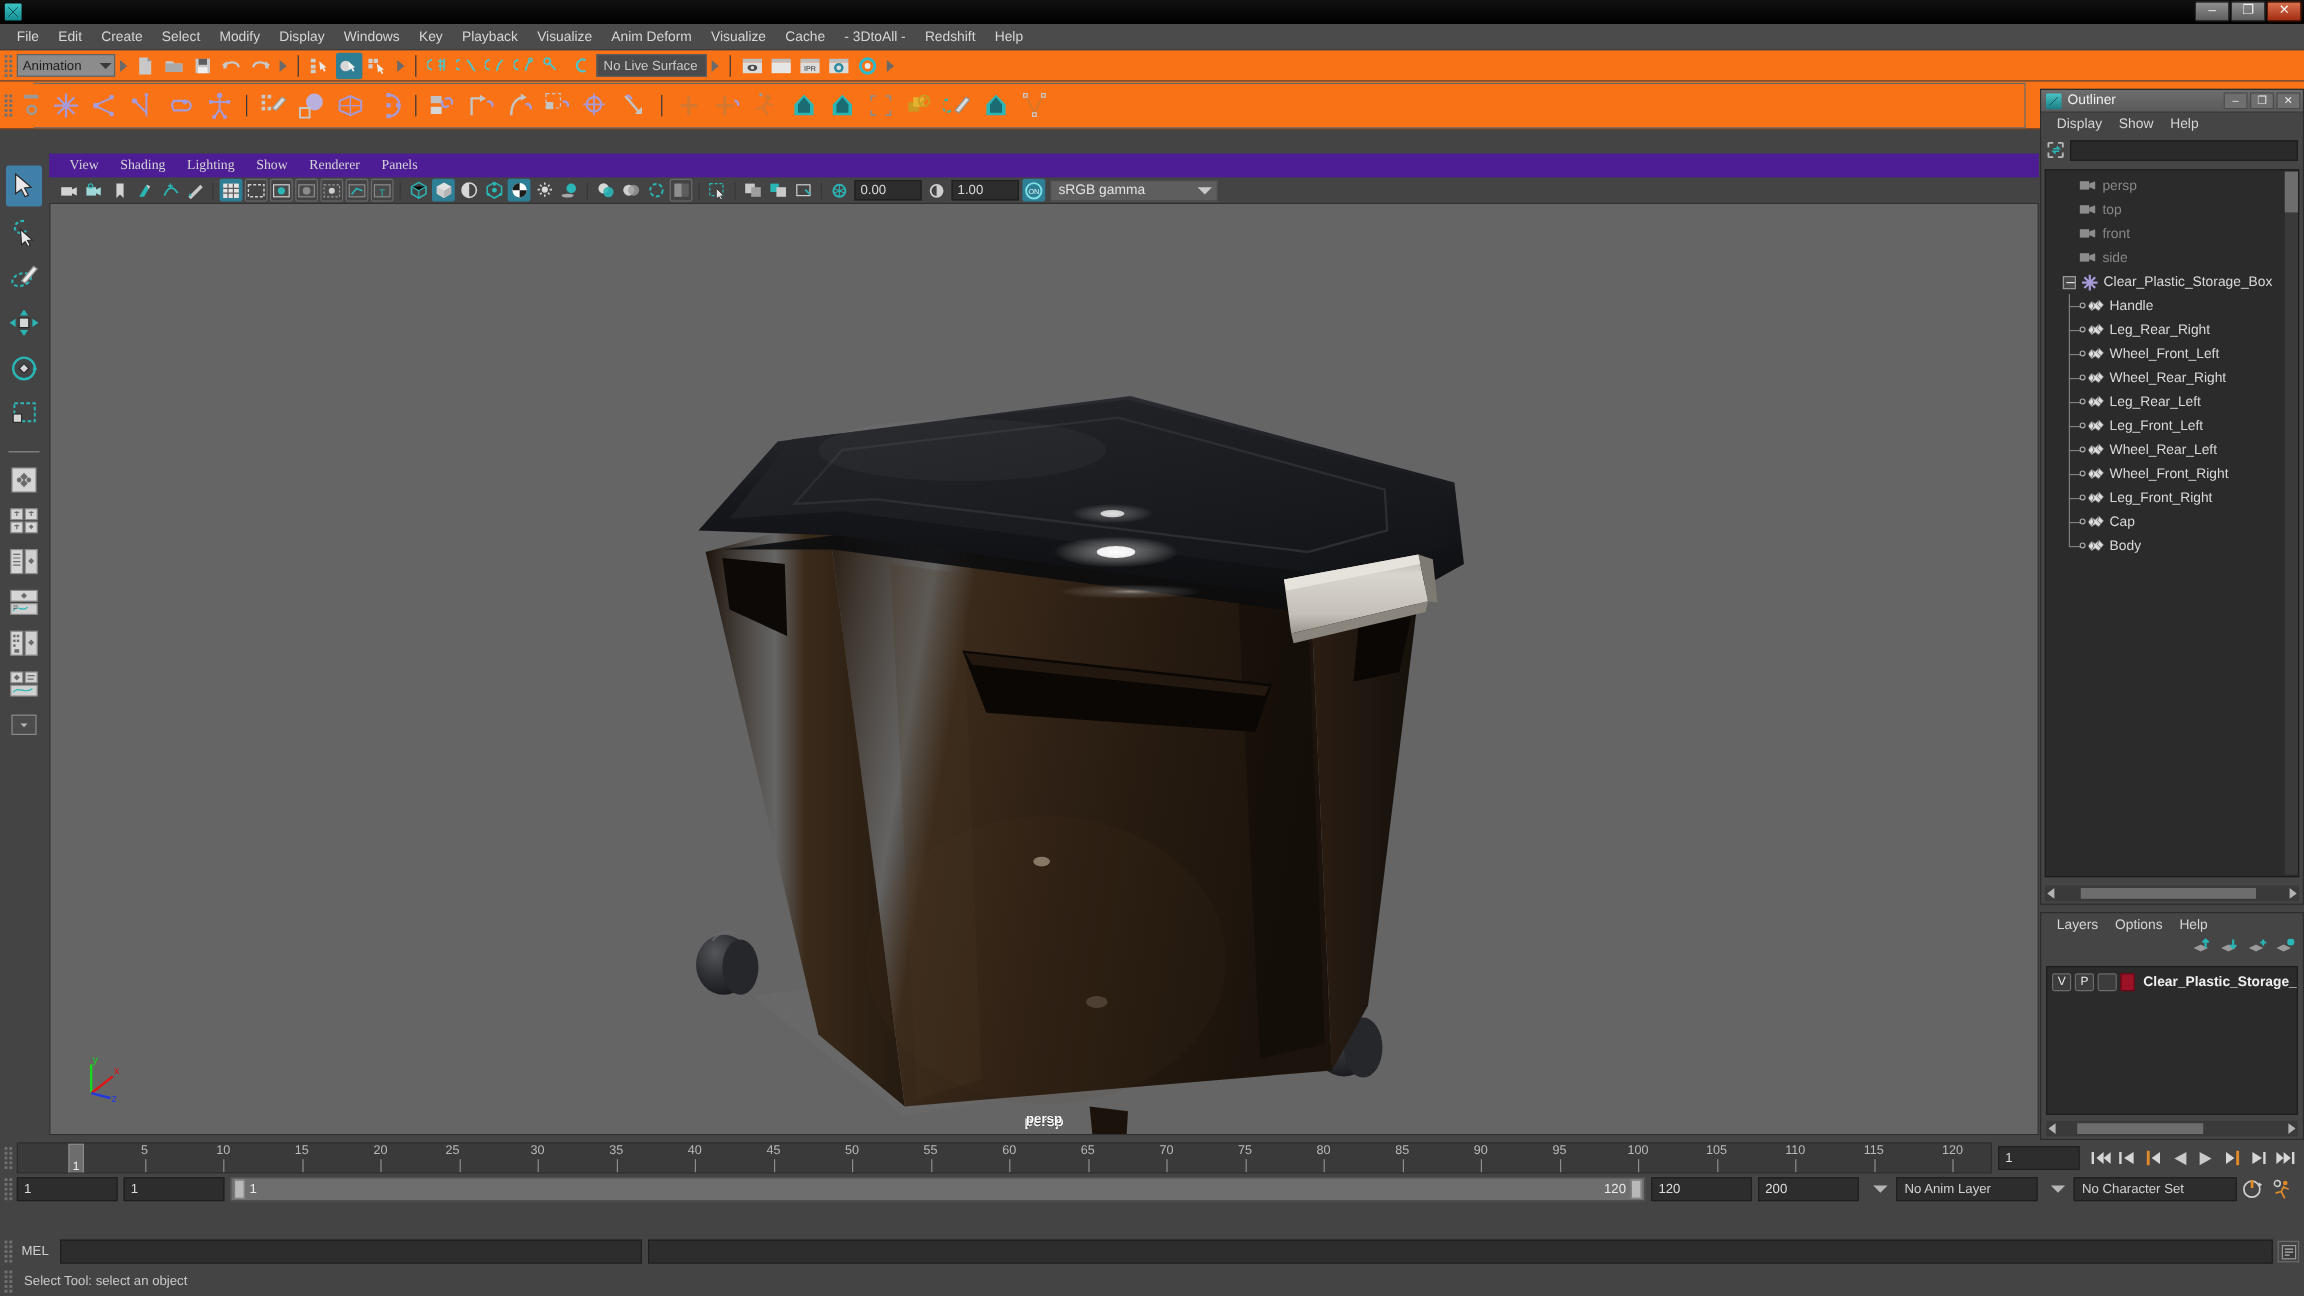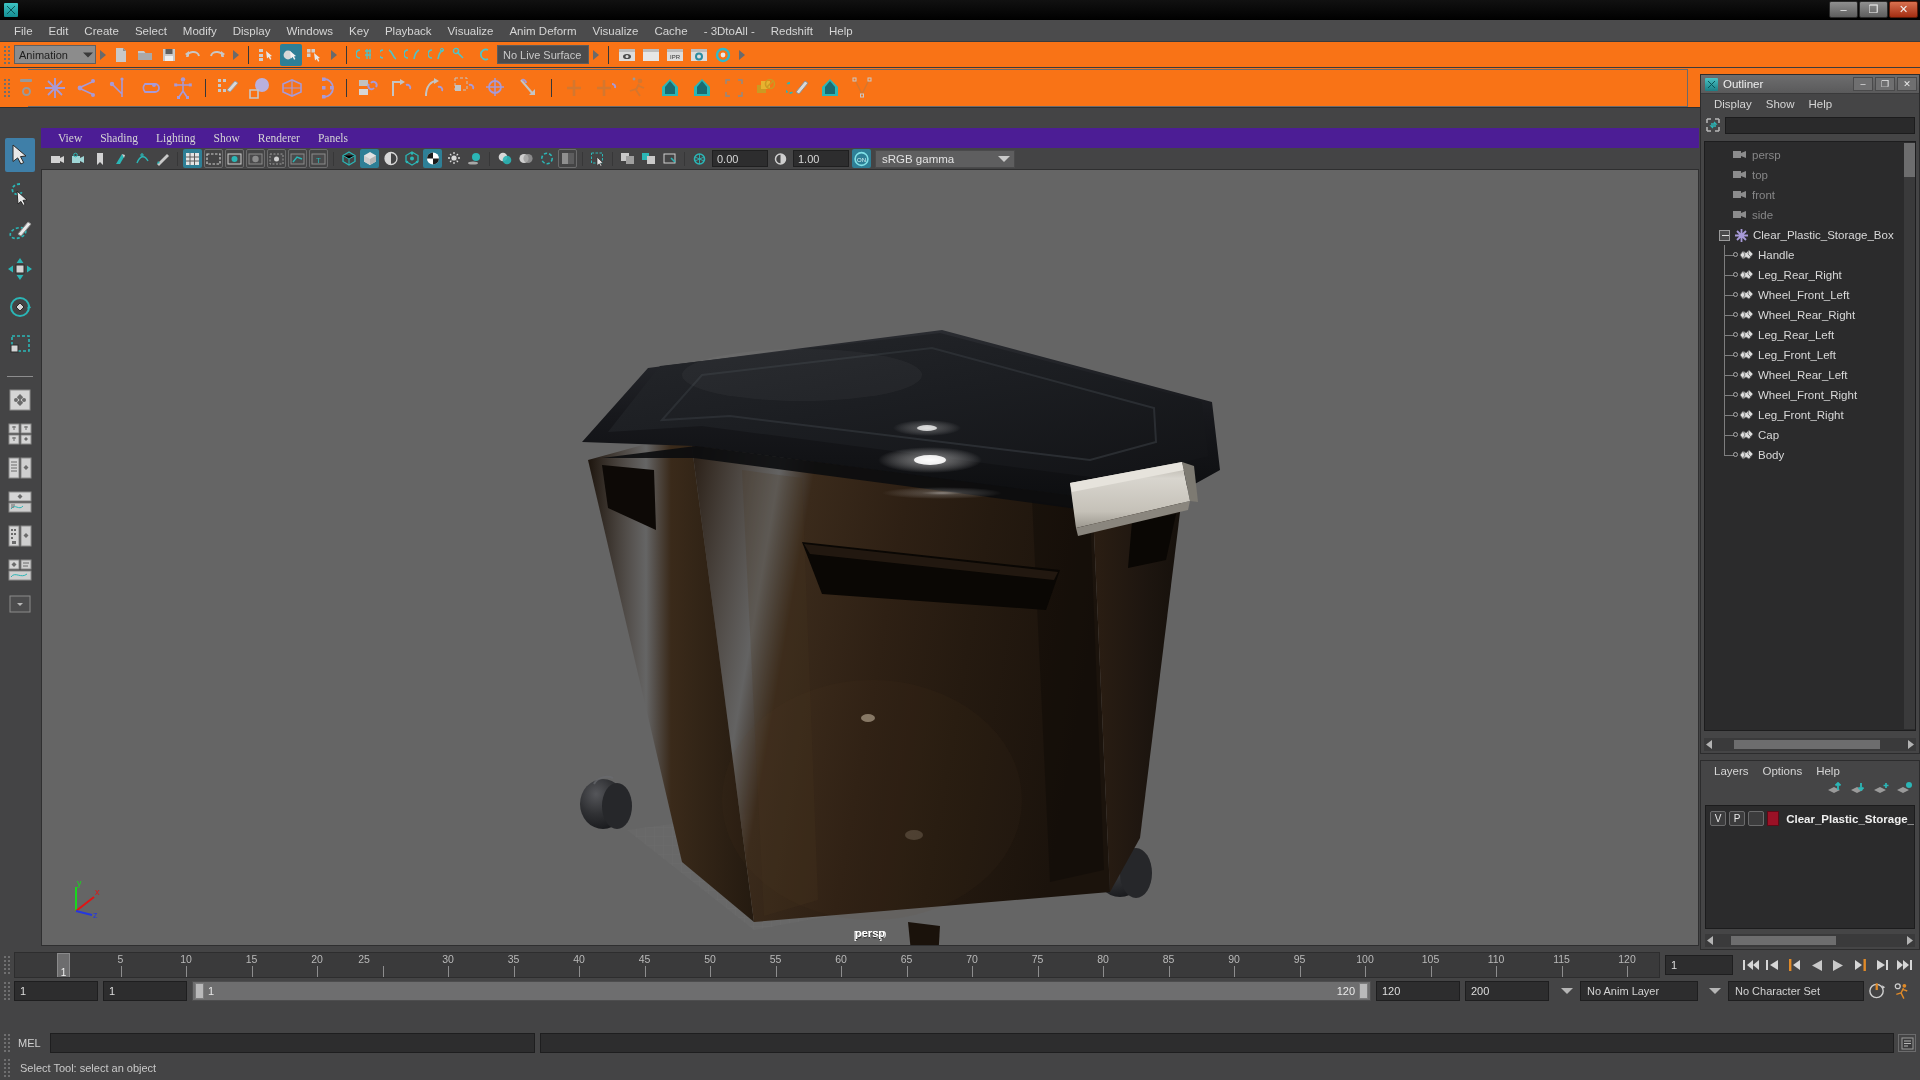--- a/index.html
+++ b/index.html
@@ -1219,21 +1219,21 @@
     <div class="timeline" id="timeline">
       <div class="tl-cursor" style="left:42px;">1</div>
     <div class="tl-num" style="left: 105.5px;">5</div>
         <div class="tl-tick" style="left: 105.5px;"></div>
         <div class="tl-num" style="left: 171px;">10</div>
         <div class="tl-tick" style="left: 171px;"></div>
         <div class="tl-num" style="left: 236.5px;">15</div>
         <div class="tl-tick" style="left: 236.5px;"></div>
         <div class="tl-num" style="left: 302px;">20</div>
         <div class="tl-tick" style="left: 302px;"></div>
-        <div class="tl-num" style="left: 349px;">25</div>
+        <div class="tl-num" style="left: 362px;">25</div>
         <div class="tl-tick" style="left: 367.5px;"></div>
         <div class="tl-num" style="left: 433px;">30</div>
         <div class="tl-tick" style="left: 433px;"></div>
         <div class="tl-num" style="left: 498.5px;">35</div>
         <div class="tl-tick" style="left: 498.5px;"></div>
         <div class="tl-num" style="left: 564px;">40</div>
         <div class="tl-tick" style="left: 564px;"></div>
         <div class="tl-num" style="left: 629.5px;">45</div>
         <div class="tl-tick" style="left: 629.5px;"></div>
         <div class="tl-num" style="left: 695px;">50</div>

